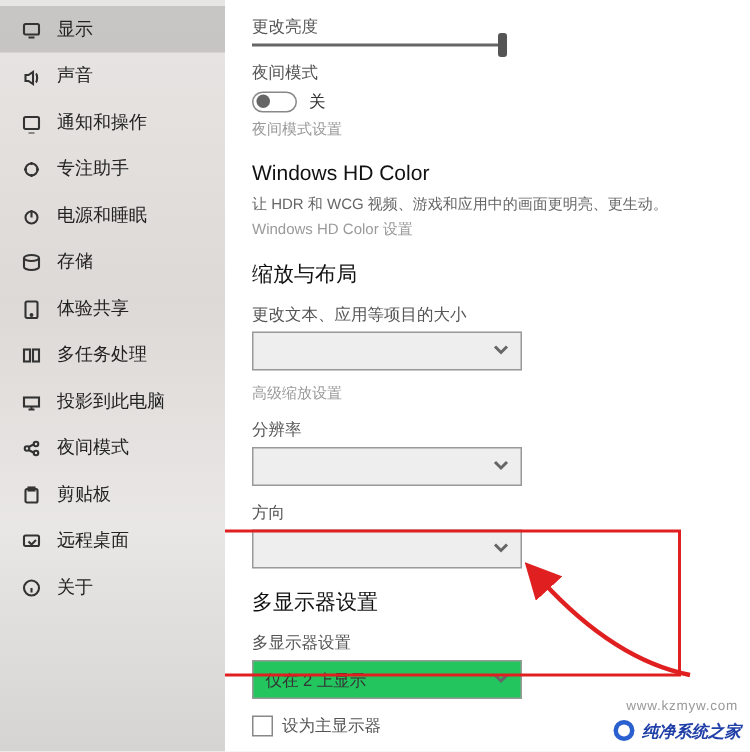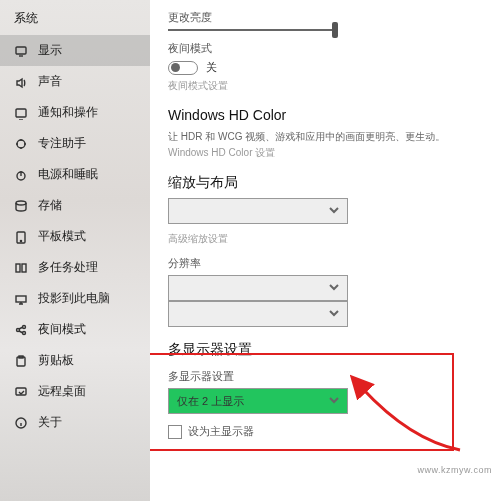--- a/index.html
+++ b/index.html
@@ -33,21 +33,20 @@
   .watermark { position:absolute; right:6px; bottom:6px; display:flex; align-items:center; gap:4px; font-size:11px; color:#2040a8; font-style:italic; font-weight:bold; }
   .watermark .logo { width:16px; height:16px; }
   .wm-url { position:absolute; right:8px; bottom:26px; font-size:9px; color:#999; letter-spacing:0.5px; }
   .faint { color:#9a9a9a; }
 </style>
 </head>
 <body>
 
 <div class="root">
   <div class="sidebar">
-    <div class="sidebar-title">系统</div>
     <div id="nav-list">
         <div class="nav-item active">
           <span class="icn">
             <svg viewBox="0 0 14 14">
               <rect x="2" y="3" width="10" height="7" rx="1"></rect>
               <path d="M5 12h4"></path>
             </svg>
           </span>
           <span>显示</span>
         </div>
@@ -96,21 +95,21 @@
           </span>
           <span>存储</span>
         </div>
         <div class="nav-item">
           <span class="icn">
             <svg viewBox="0 0 14 14">
               <rect x="3" y="2" width="8" height="11" rx="1"></rect>
               <circle cx="7" cy="11" r="0.6" fill="#333"></circle>
             </svg>
           </span>
-          <span>平板模式</span>
+          <span>体验共享</span>
         </div>
         <div class="nav-item">
           <span class="icn">
             <svg viewBox="0 0 14 14">
               <rect x="2" y="3" width="4" height="8"></rect>
               <rect x="8" y="3" width="4" height="8"></rect>
             </svg>
           </span>
           <span>多任务处理</span>
         </div>
@@ -180,36 +179,38 @@
     </div>
 
     <div class="section">
       <div class="sec-title">Windows HD Color</div>
       <div class="sec-desc">让 HDR 和 WCG 视频、游戏和应用中的画面更明亮、更生动。</div>
       <div class="sec-link faint">Windows HD Color 设置</div>
     </div>
 
     <div class="section">
       <div class="sec-title">缩放与布局</div>
+      <div class="sec-sub">更改文本、应用等项目的大小</div>
       <div class="dropdown disabled">
         <span></span>
           <span class="chev"><svg viewBox="0 0 10 10">
               <path d="M1 3l4 4 4-4"></path>
             </svg></span>
       </div>
       <div class="sec-link faint" style="margin-top:8px">高级缩放设置</div>
 
       <div class="sec-sub">分辨率</div>
       <div class="dropdown disabled">
         <span></span>
           <span class="chev"><svg viewBox="0 0 10 10">
               <path d="M1 3l4 4 4-4"></path>
             </svg></span>
       </div>
 
+      <div class="sec-sub">方向</div>
       <div class="dropdown disabled">
         <span></span>
           <span class="chev"><svg viewBox="0 0 10 10">
               <path d="M1 3l4 4 4-4"></path>
             </svg></span>
       </div>
     </div>
 
     <div class="section">
       <div class="sec-title">多显示器设置</div>
@@ -232,13 +233,20 @@
       <defs>
           <marker id="ah" markerWidth="8" markerHeight="8" refX="2" refY="4" orient="auto">
             <path d="M0 0 L8 4 L0 8 z" fill="#e02020"></path>
           </marker>
         </defs>
       <path d="M110 80 Q60 70 12 18" stroke="#e02020" stroke-width="3" fill="none" marker-end="url(#ah)"></path>
     </svg>
   </div>
 
   <div class="wm-url">www.kzmyw.com</div>
+  <div class="watermark">
+    <svg class="logo" viewBox="0 0 16 16">
+        <circle cx="8" cy="8" r="7" fill="#2a5fd0"></circle>
+        <path d="M4 8a4 4 0 018 0 4 4 0 01-8 0" fill="#fff"></path>
+      </svg>
+    <span>纯净系统之家</span>
+  </div>
 </div>
 
 </body></html>

